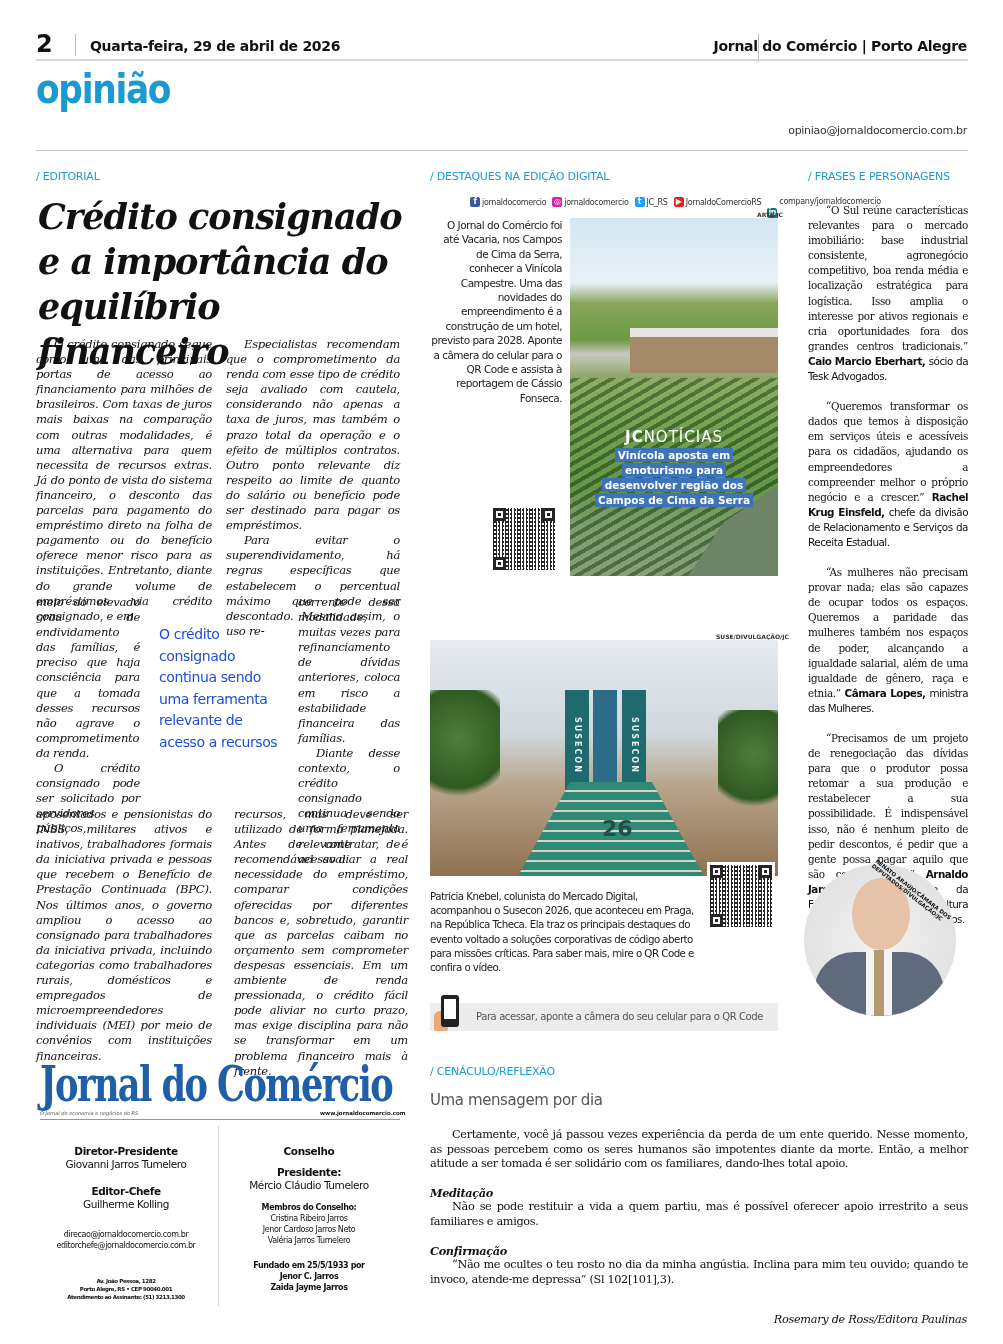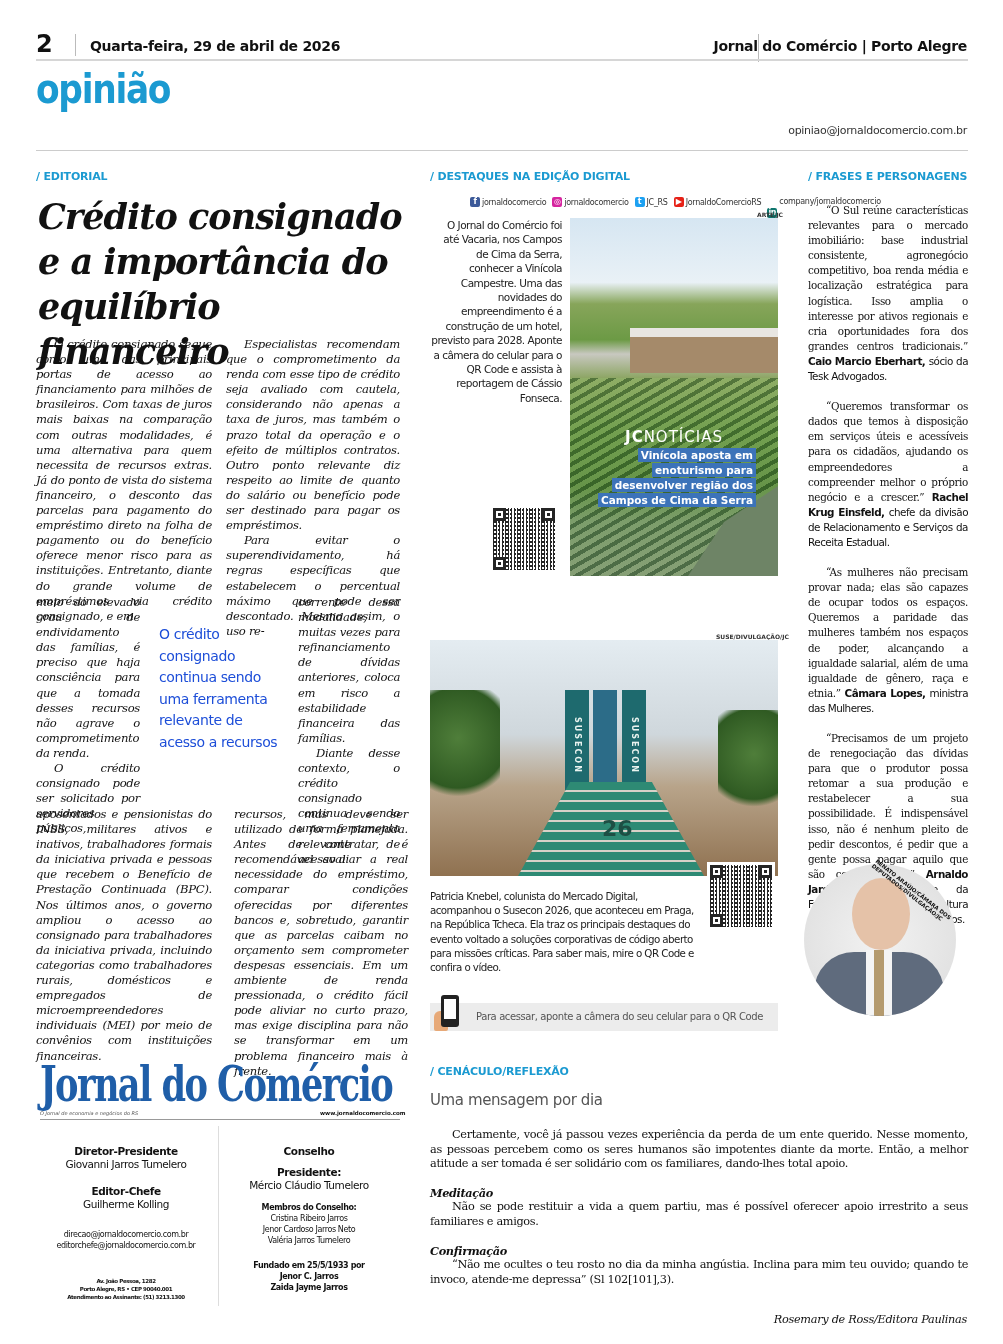--- a/index.html
+++ b/index.html
@@ -8,40 +8,40 @@
 
   
   .page-num { left: 36px; top: 30px; font-size: 24px; font-weight: bold; font-family: "DejaVu Sans", sans-serif; }
   .vsep { background: #bbb; width: 1px; }
   .date { left: 90px; top: 38px; font-size: 14px; font-weight: bold; font-family: "DejaVu Sans", sans-serif; letter-spacing: -0.3px; }
   .masthead-small { right: 36px; top: 38px; font-size: 14px; font-weight: bold; font-family: "DejaVu Sans", sans-serif; letter-spacing: -0.3px; }
   .hline { height: 2px; background: #d6d6d6; }
   .section { left: 36px; top: 66px; font-size: 40px; font-weight: bold; color: #1b9ad1; font-family: "DejaVu Sans", sans-serif; letter-spacing: -1.5px; transform: scaleX(0.86); transform-origin: left; }
   .email-top { right: 36px; top: 124px; font-size: 11px; color: #333; font-family: "DejaVu Sans", sans-serif; letter-spacing: -0.3px; }
 
-  .kicker { font-size: 11px; font-weight: bold; color: #1b9ad1; font-family: "DejaVu Sans", sans-serif; letter-spacing: -0.2px; }
+  .kicker { font-size: 11px; font-weight: normal; color: #1b9ad1; font-family: "DejaVu Sans", sans-serif; letter-spacing: -0.2px; }
 
   
   .headline { left: 38px; top: 194px; width: 380px; font-family: "DejaVu Serif", serif; font-style: italic; font-weight: bold; font-size: 35px; line-height: 45px; letter-spacing: -1px; }
   .body-italic { font-family: "DejaVu Serif", serif; font-style: italic; font-size: 11.6px; line-height: 15.1px; text-align: justify; color: #111; letter-spacing: -0.3px; }
   .body-italic p { text-indent: 18px; }
   .pullquote { left: 159px; top: 624px; width: 120px; font-family: "DejaVu Sans", sans-serif; font-size: 14px; line-height: 21.6px; color: #1d4ed8; letter-spacing: -0.4px; }
 
   
   .social-row { left: 430px; top: 185px; font-size: 8px; color: #333; display: flex; gap: 6px; align-items: center; font-family: "DejaVu Sans", sans-serif; letter-spacing: -0.3px; padding-left: 40px; }
   .social-row span.ic { display: inline-block; width: 10px; height: 10px; border-radius: 2px; margin-right: 2px; vertical-align: middle; color:#fff; font-size:8px; text-align:center; line-height:10px; font-weight:bold; }
   .credit { font-size: 6px; font-weight: bold; color: #333; font-family: "DejaVu Sans", sans-serif; }
   .digital-blurb1 { left: 430px; top: 218px; width: 132px; text-align: right; font-size: 10.5px; line-height: 14.4px; font-family: "DejaVu Sans", sans-serif; letter-spacing: -0.5px; color: #222; }
   .photo1 { left: 570px; top: 218px; width: 208px; height: 358px; background: linear-gradient(180deg, #d6e6f2 0%, #e9f1f6 18%, #87a55a 24%, #6c9a45 34%, #c8c8c0 38%, #8aa460 45%, #5f8f3f 60%, #4d7e35 75%, #6f8c6a 85%, #7e8f7a 100%); overflow: hidden; }
   .photo1 .rows { position: absolute; left: 0; top: 160px; width: 208px; height: 198px; background: repeating-linear-gradient(-30deg, rgba(40,80,30,.55) 0 4px, rgba(150,190,110,.35) 4px 9px); }
   .photo1 .water { position: absolute; right: 0; bottom: 0; width: 90px; height: 90px; background: #6e8466; clip-path: polygon(100% 0, 100% 100%, 0 100%, 40% 40%); }
   .photo1 .building { position:absolute; left: 60px; top: 110px; width: 148px; height: 45px; background: linear-gradient(180deg,#e8e6e2 0 20%,#a58a6a 20% 100%); }
   .jc-logo { position: absolute; left: 0; width: 208px; top: 210px; text-align: center; color: #fff; font-size: 15px; letter-spacing: 1px; font-family: "DejaVu Sans", sans-serif; }
   .jc-logo b { font-weight: bold; }
-  .jc-title { position: absolute; left: 22px; top: 230px; width: 164px; text-align: right; font-size: 10.5px; line-height: 15px; color: #fff; font-weight: bold; font-family: "DejaVu Sans", sans-serif; }
+  .jc-title { position: absolute; left: 22px; top: 230px; width: 164px; text-align: center; font-size: 10.5px; line-height: 15px; color: #fff; font-weight: bold; font-family: "DejaVu Sans", sans-serif; }
   .jc-title span { background: #3c73b9; padding: 1px 3px; box-decoration-break: clone; -webkit-box-decoration-break: clone; }
   .qr { background: #fff; padding: 3px; }
   .qr-inner { width: 100%; height: 100%; background:
       radial-gradient(circle, #000 30%, transparent 32%) 0 0/4px 4px,
       repeating-linear-gradient(90deg,#000 0 1px,#fff 1px 3px); position: relative; opacity: .85; }
   .qr-inner i { position: absolute; width: 13px; height: 13px; border: 3px solid #000; background: #fff; }
   .qr-inner i::after { content:""; position:absolute; left:2px; top:2px; width:3px; height:3px; background:#000; }
   .photo2 { left: 430px; top: 640px; width: 348px; height: 236px; overflow: hidden;
      background: linear-gradient(180deg,#e4ecf1 0%, #cfd7dc 40%, #b8a48a 62%, #8f7150 100%); }
   .photo2 .banner { position: absolute; top: 50px; width: 24px; height: 110px; background: #1e6a6e; color: #e9f3ef; font-size: 8px; font-weight: bold; writing-mode: vertical-rl; text-align: center; line-height: 24px; letter-spacing: 2px; font-family: "DejaVu Sans", sans-serif; }

